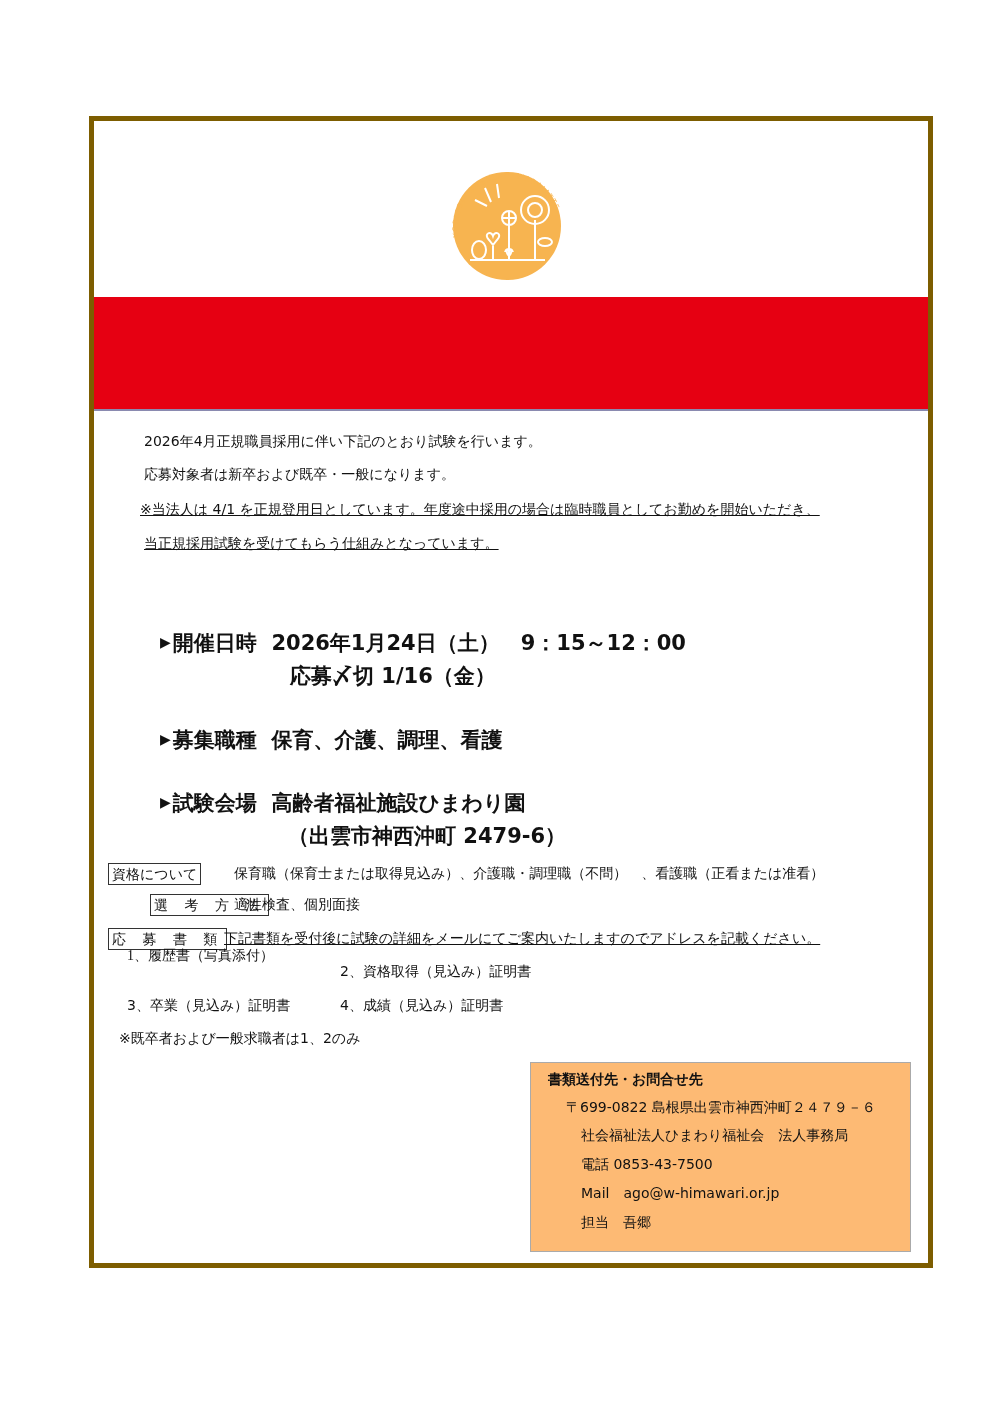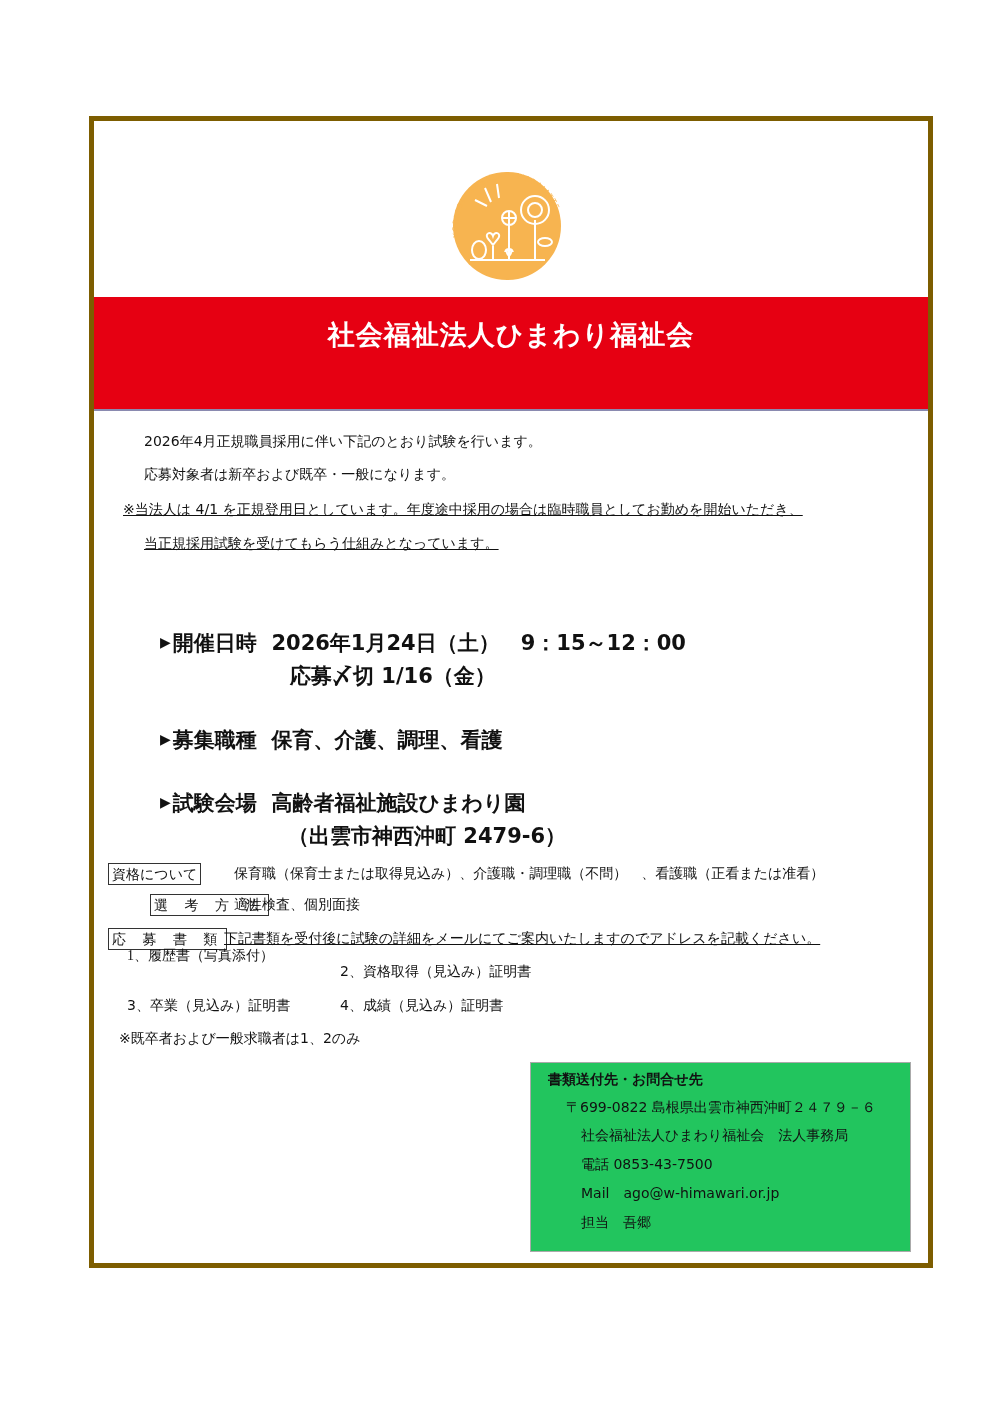--- a/index.html
+++ b/index.html
@@ -8,21 +8,21 @@
   .logo { position:absolute; left:445px; top:160px; width:124px; height:124px; }
   .band { position:absolute; left:94px; top:297px; width:834px; height:112px; background:#e60012; border-bottom:2px solid #8a8ab0; color:#fff; text-align:center; font-weight:bold; }
   .band .t1 { position:absolute; left:0; right:0; top:20px; font-size:27px; letter-spacing:1px; }
   .band .t2 { position:absolute; left:0; right:0; top:60px; font-size:24px; letter-spacing:1px; }
   .intro { position:absolute; font-size:14px; white-space:nowrap; }
   .u { text-decoration:underline; }
   .big { position:absolute; font-size:21px; white-space:nowrap; font-weight:bold;margin-top:33px; }
   .big .arrow { font-size:14px; vertical-align:3px; margin-right:2px; }
   .labelbox { position:absolute; border:1px solid #333; font-size:14px; height:20px; line-height:20px; padding:0 3px; white-space:nowrap; }
   .txt { position:absolute; font-size:14px; white-space:nowrap; }
-  .contact { position:absolute; left:530px; top:1062px; width:379px; height:188px; border:1.5px solid #aaa; background:#22c55e; }
+  .contact { position:absolute; left:530px; top:1062px; width:379px; height:188px; border:1.5px solid #aaa; background:#fdba74; }
   .contact .c { position:absolute; font-size:14px; white-space:nowrap; }
 </style>
 </head>
 <body>
 
 <div class="frame"></div>
 
 <svg class="logo" viewBox="0 0 124 124">
   <defs>
     <path id="arc" d="M 14 80 A 50 50 0 1 1 112 56"></path>
@@ -41,26 +41,25 @@
       <line x1="57" y1="58" x2="71" y2="58"></line>
       <line x1="64" y1="51" x2="64" y2="65"></line>
     <path d="M90 100 v-40"></path>
     <circle cx="90" cy="50" r="14"></circle>
       <circle cx="90" cy="50" r="7"></circle>
     <ellipse cx="100" cy="82" rx="7" ry="4"></ellipse>
   </g>
 </svg>
 
 <div class="band">
-  <div class="t1">社会福祉法人ひまわり福祉会</div>
 </div>
 
 <div class="intro" style="left:144px;top:433px;text-align:center;">2026年4月正規職員採用に伴い下記のとおり試験を行います。</div>
 <div class="intro" style="left:144px;top:466px;">応募対象者は新卒および既卒・一般になります。</div>
-<div class="intro u" style="left:123px;top:501px;">※当法人は 4/1 を正規登用日としています。年度途中採用の場合は臨時職員としてお勤めを開始いただき、</div>
+<div class="intro u" style="left:140px;top:501px;">※当法人は 4/1 を正規登用日としています。年度途中採用の場合は臨時職員としてお勤めを開始いただき、</div>
 <div class="intro u" style="left:144px;top:535px;">当正規採用試験を受けてもらう仕組みとなっています。</div>
 
 <div class="big" style="left:160px;top:596px;">
   <span class="arrow">▶</span><span>開催日時</span>&nbsp;&nbsp;<span>2026年1月24日（土）　9：15～12：00</span>
 </div>
 <div class="big" style="left:290px;top:629px;">応募〆切 1/16（金）</div>
 
 <div class="big" style="left:160px;top:693px;">
   <span class="arrow">▶</span><span>募集職種</span>&nbsp;&nbsp;<span>保育、介護、調理、看護</span>
 </div>

